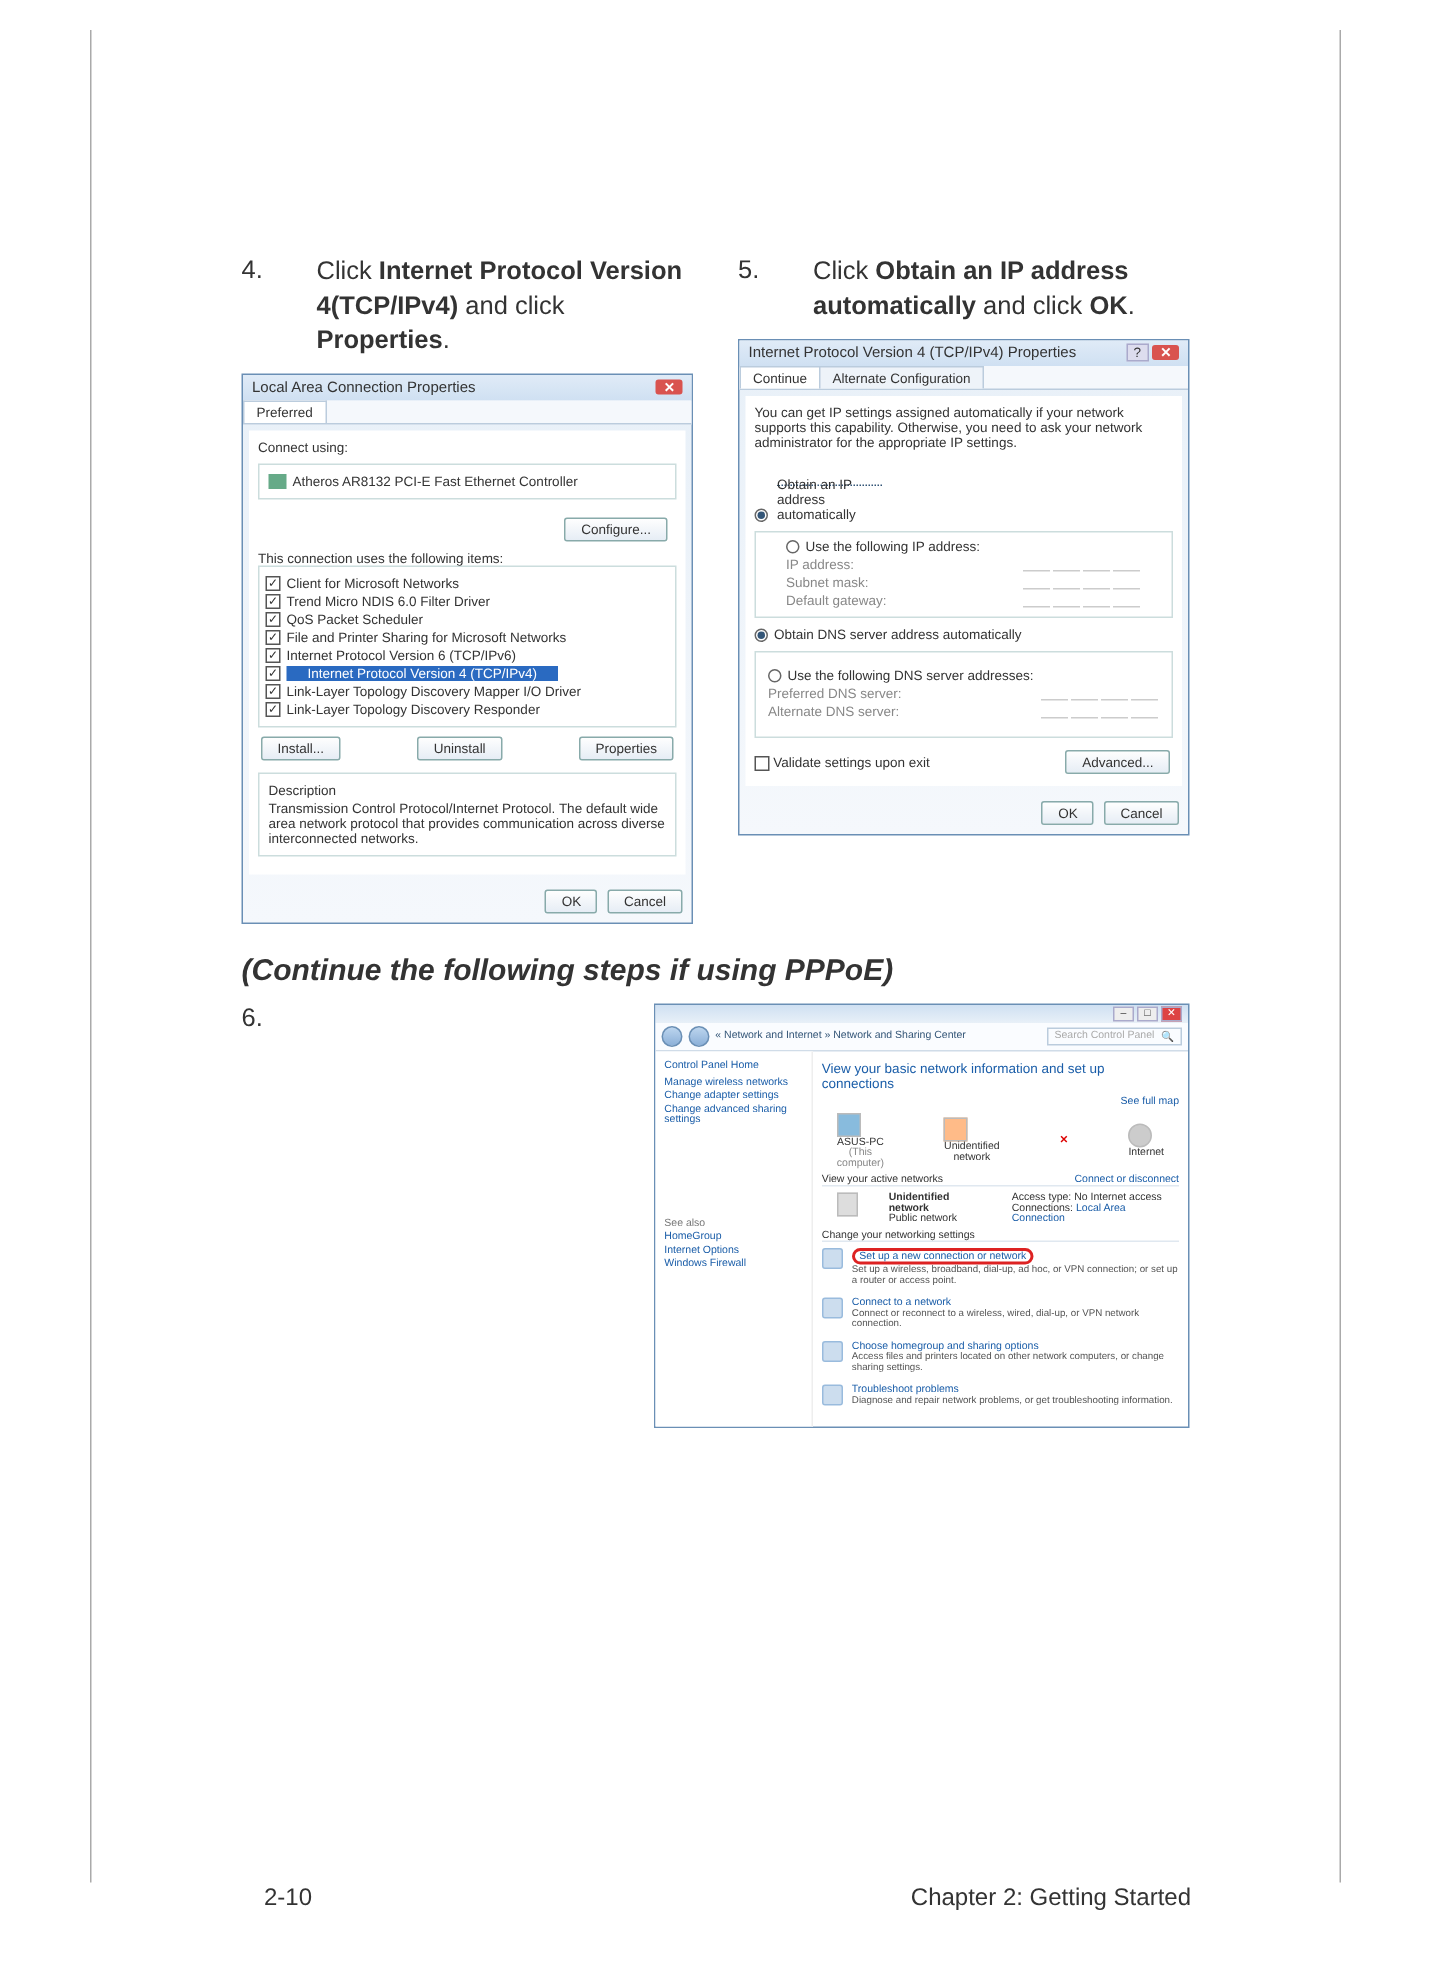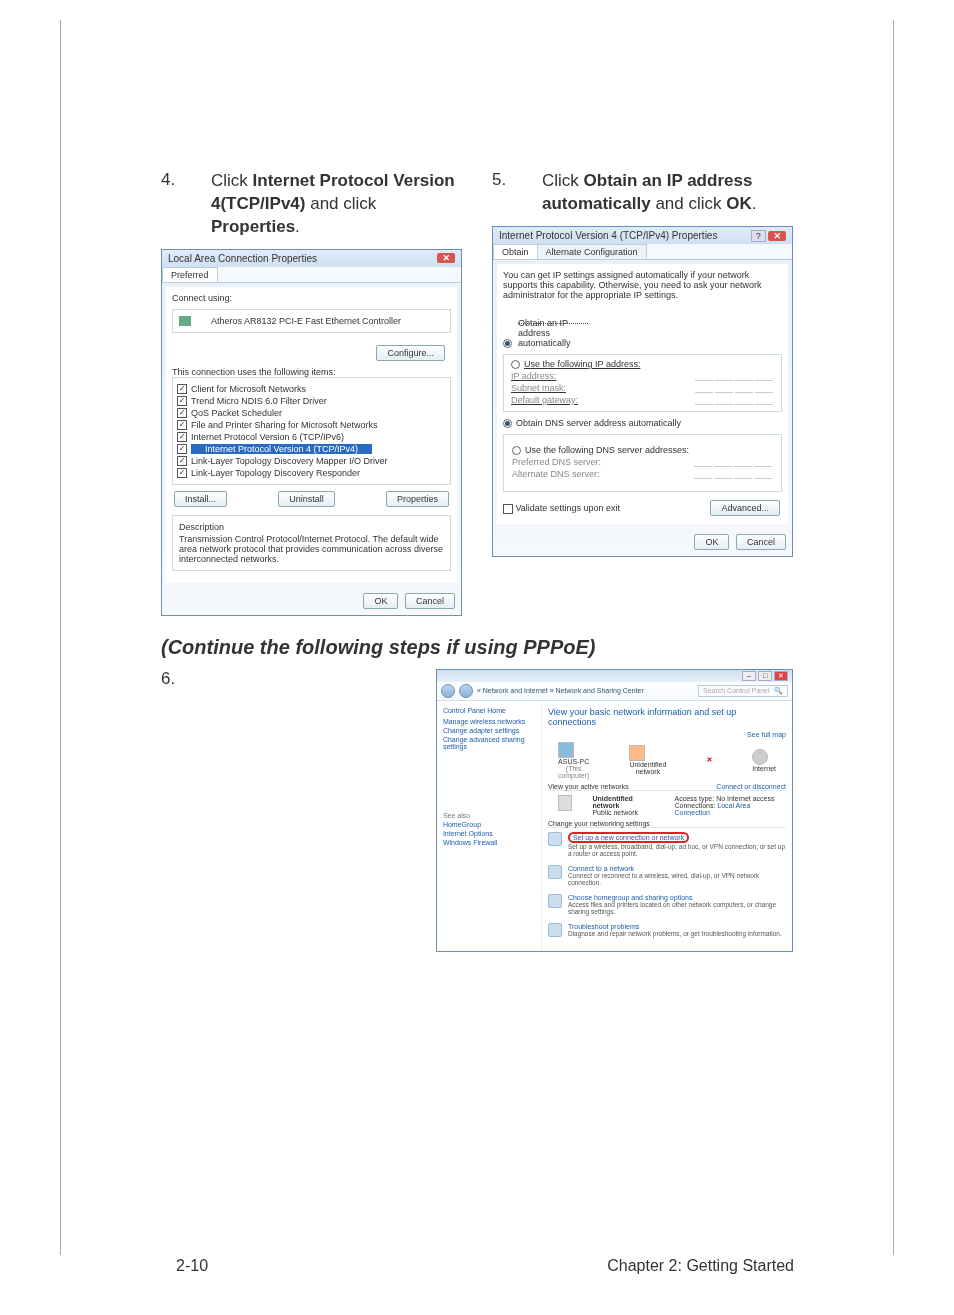--- a/index.html
+++ b/index.html
@@ -116,21 +116,21 @@
         <div class="win-dialog">
           <div class="win-title">
             <span>Local Area Connection Properties</span>
             <span class="closex">✕</span>
           </div>
           <div class="tabstrip">
             <div class="tab">Preferred</div>
           </div>
           <div class="dlg-body">
             <div>Connect using:</div>
-            <div class="group" style="display:flex;align-items:center;gap:20px;">
+            <div class="group" style="display:flex;align-items:center;gap:4px;">
               <span style="display:inline-block;width:12px;height:10px;background:#6a8;"></span>
               <span>Atheros AR8132 PCI-E Fast Ethernet Controller</span>
             </div>
             <div class="btn-row">
               <span class="btn">Configure...</span>
             </div>
             <div>This connection uses the following items:</div>
             <div class="listbox">
               <div class="item">
                   <span class="chk">✓</span>
@@ -192,27 +192,27 @@
 
         <div class="win-dialog">
           <div class="win-title">
             <span>Internet Protocol Version 4 (TCP/IPv4) Properties</span>
             <span>
               <span style="background:#dde;border:1px solid #aac;padding:0 4px;font-size:9px;">?</span>
               <span class="closex">✕</span>
             </span>
           </div>
           <div class="tabstrip">
-            <div class="tab">Obtain</div>
+            <div class="tab">Continue</div>
             <div class="tab inactive">Alternate Configuration</div>
           </div>
           <div class="dlg-body">
             <div style="margin-bottom:18px;">You can get IP settings assigned automatically if your network supports this capability. Otherwise, you need to ask your network administrator for the appropriate IP settings.</div>
             <div><span class="radiodot on"></span><span class="dotted" style="border-bottom:1px dotted #357;"><span style="display:inline;color:#333;">Obtain an IP address automatically</span></span></div>
-            <div class="group" style="padding:4px 7px;text-decoration:underline;">
+            <div class="group" style="padding:4px 20px;">
               <div><span class="radiodot"></span><span>Use the following IP address:</span></div>
               <div class="iprow muted">
                   <span class="lbl">IP address:</span>
                   <span class="ipseg">
                     <span></span>
                     <span></span>
                     <span></span>
                     <span></span>
                   </span>
                 </div>

